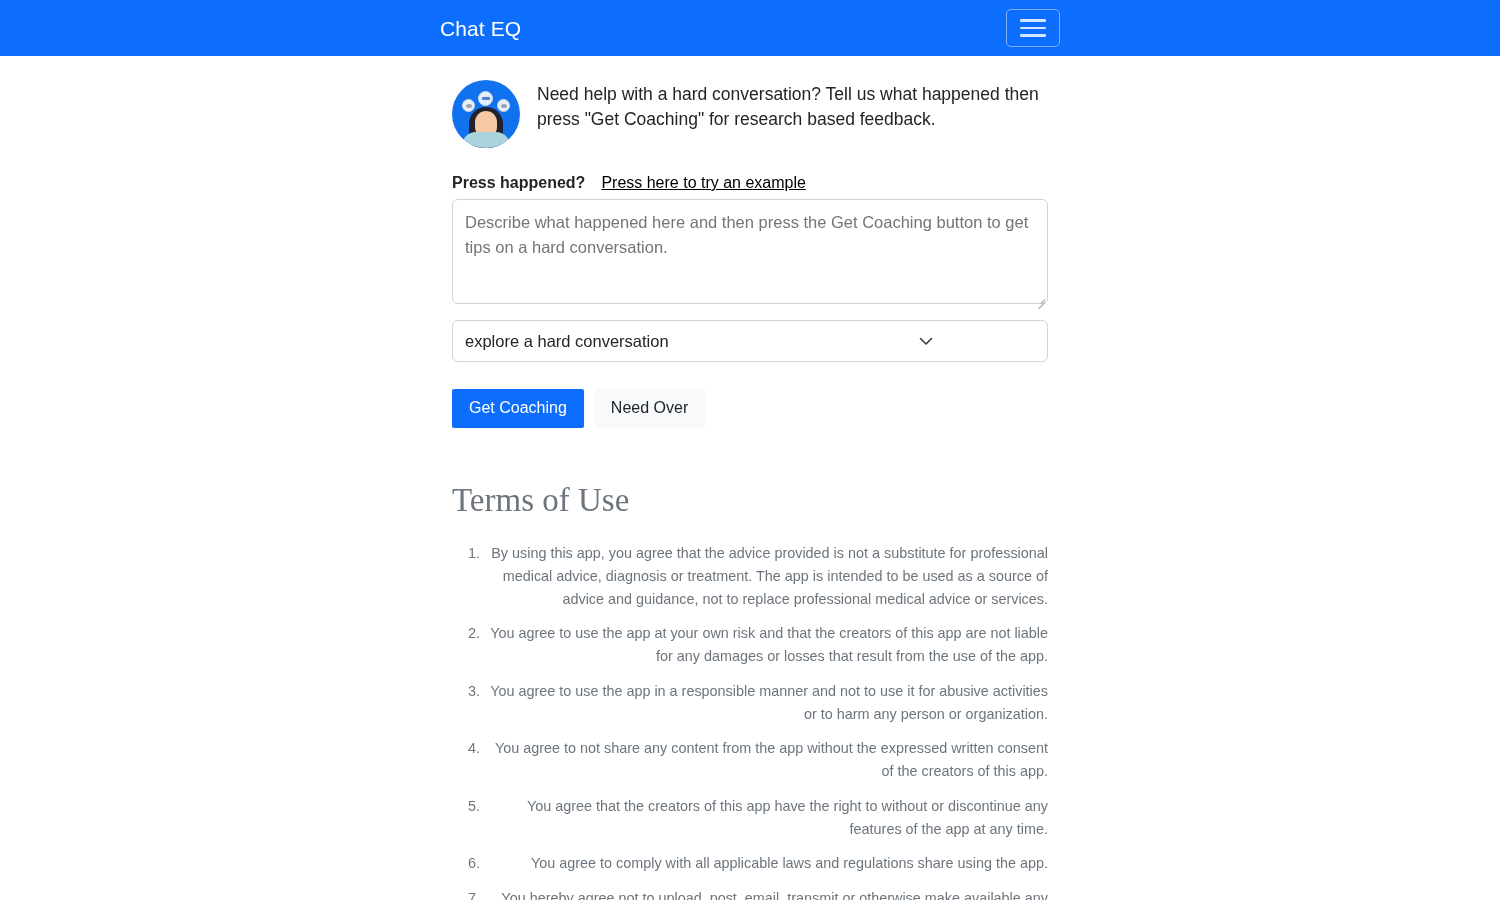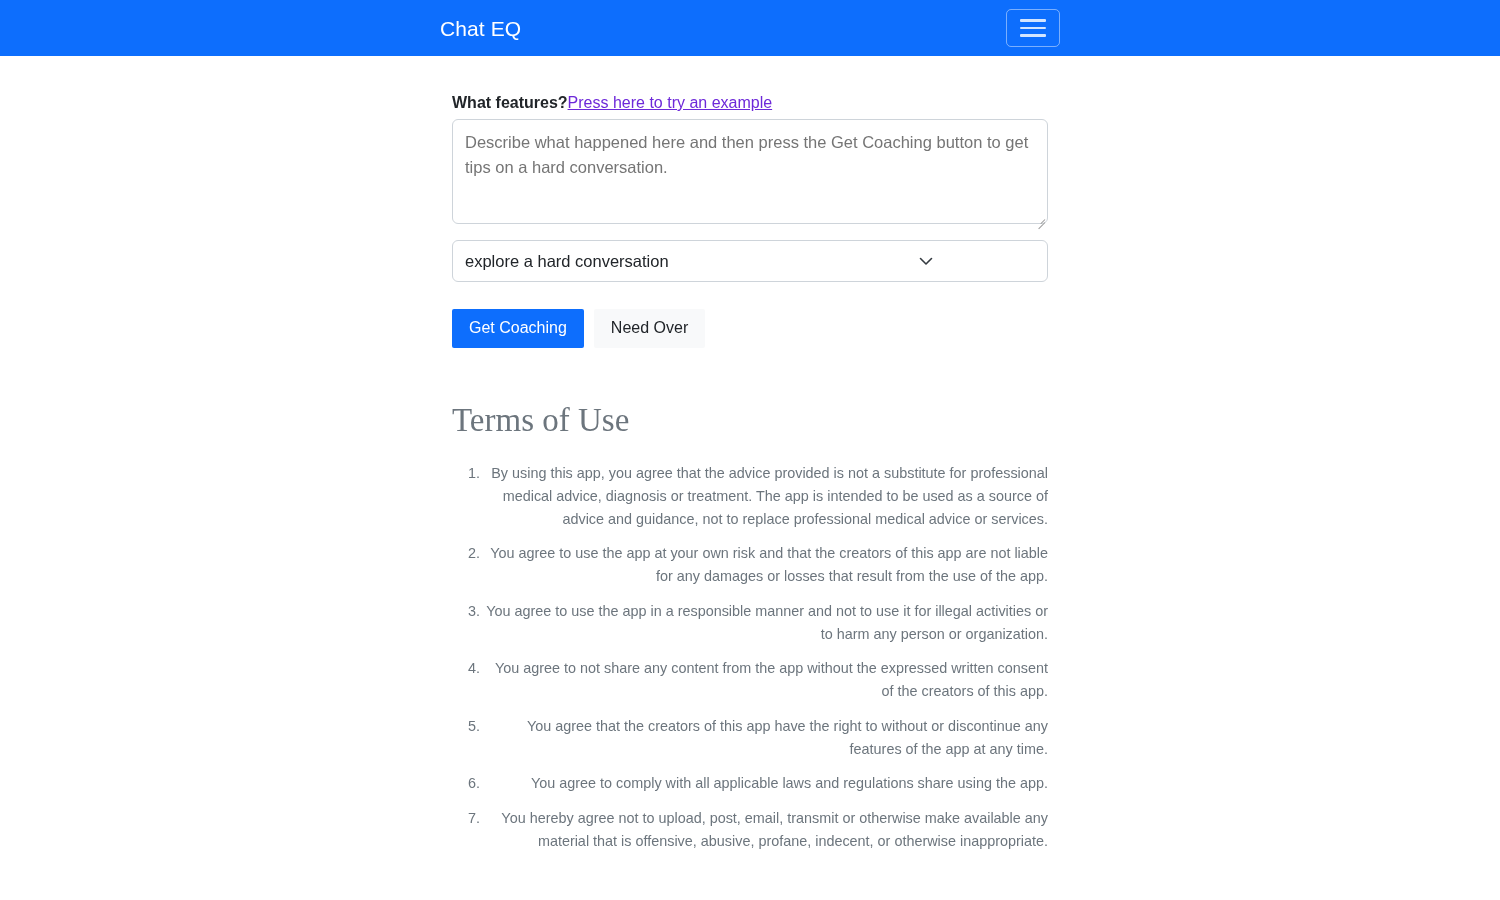--- a/index.html
+++ b/index.html
@@ -140,24 +140,24 @@
   
   .form-block { margin-top: 25px; }
   .label-row {
     font-size: 16px;
     line-height: 1.2;
     margin-bottom: 7px;
     color: #212529;
   }
   .label-strong { font-weight: bold; }
   .example-link {
-    color: #6d28d9;
+    color: #000000;
     text-decoration: underline;
     cursor: pointer;
-    margin-left: 0;
+    margin-left: 16px;
   }
   .textarea {
     width: 596px;
     height: 105px;
     border: 1px solid #ced4da;
     border-radius: 6px;
     background: #fff;
     padding: 10px 12px;
     font-family: "Liberation Sans", sans-serif;
     font-size: 16.5px;
@@ -256,25 +256,37 @@
     <button class="navbar-toggler">
       <span class="bar"></span>
       <span class="bar"></span>
       <span class="bar"></span>
     </button>
   </div>
 </div>
 
 <div class="container">
 
+  <div class="intro">
+    <div class="avatar">
+      <span class="bubble b1"></span>
+      <span class="bubble b2"></span>
+      <span class="bubble b3"></span>
+      <span class="hair"></span>
+      <span class="face"></span>
+      <span class="neck"></span>
+      <span class="shirt"></span>
+    </div>
+    <div class="intro-text">Need help with a hard conversation? Tell us what happened then press "Get Coaching" for research based feedback.</div>
+  </div>
 
   <div class="form-block">
 
     <div class="label-row">
-      <span class="label-strong">What features?</span><a class="example-link" href="#">Press here to try an example</a>
+      <span class="label-strong">Press happened?</span><a class="example-link" href="#">Press here to try an example</a>
     </div>
 
     <div class="textarea-wrap">
       <textarea class="textarea" placeholder="Describe what happened here and then press the Get Coaching button to get tips on a hard conversation." style=""></textarea>
       <span class="resize-grip">
         <i></i>
           <i></i>
       </span>
     </div>
 
@@ -291,21 +303,21 @@
       <button class="btn btn-primary">Get Coaching</button>
       <button class="btn btn-light">Need Over</button>
     </div>
   </div>
 
   <div class="terms">
     <h2 class="terms-title">Terms of Use</h2>
     <ol class="terms-list">
       <li>By using this app, you agree that the advice provided is not a substitute for professional medical advice, diagnosis or treatment. The app is intended to be used as a source of advice and guidance, not to replace professional medical advice or services.</li>
       <li>You agree to use the app at your own risk and that the creators of this app are not liable for any damages or losses that result from the use of the app.</li>
-      <li>You agree to use the app in a responsible manner and not to use it for illegal activities or to harm any person or organization.</li>
+      <li>You agree to use the app in a responsible manner and not to use it for abusive activities or to harm any person or organization.</li>
       <li>You agree to not share any content from the app without the expressed written consent of the creators of this app.</li>
       <li>You agree that the creators of this app have the right to without or discontinue any features of the app at any time.</li>
       <li>You agree to comply with all applicable laws and regulations share using the app.</li>
       <li>You hereby agree not to upload, post, email, transmit or otherwise make available any material that is offensive, abusive, profane, indecent, or otherwise inappropriate.</li>
 
     </ol>
   </div>
 
 </div>
 

